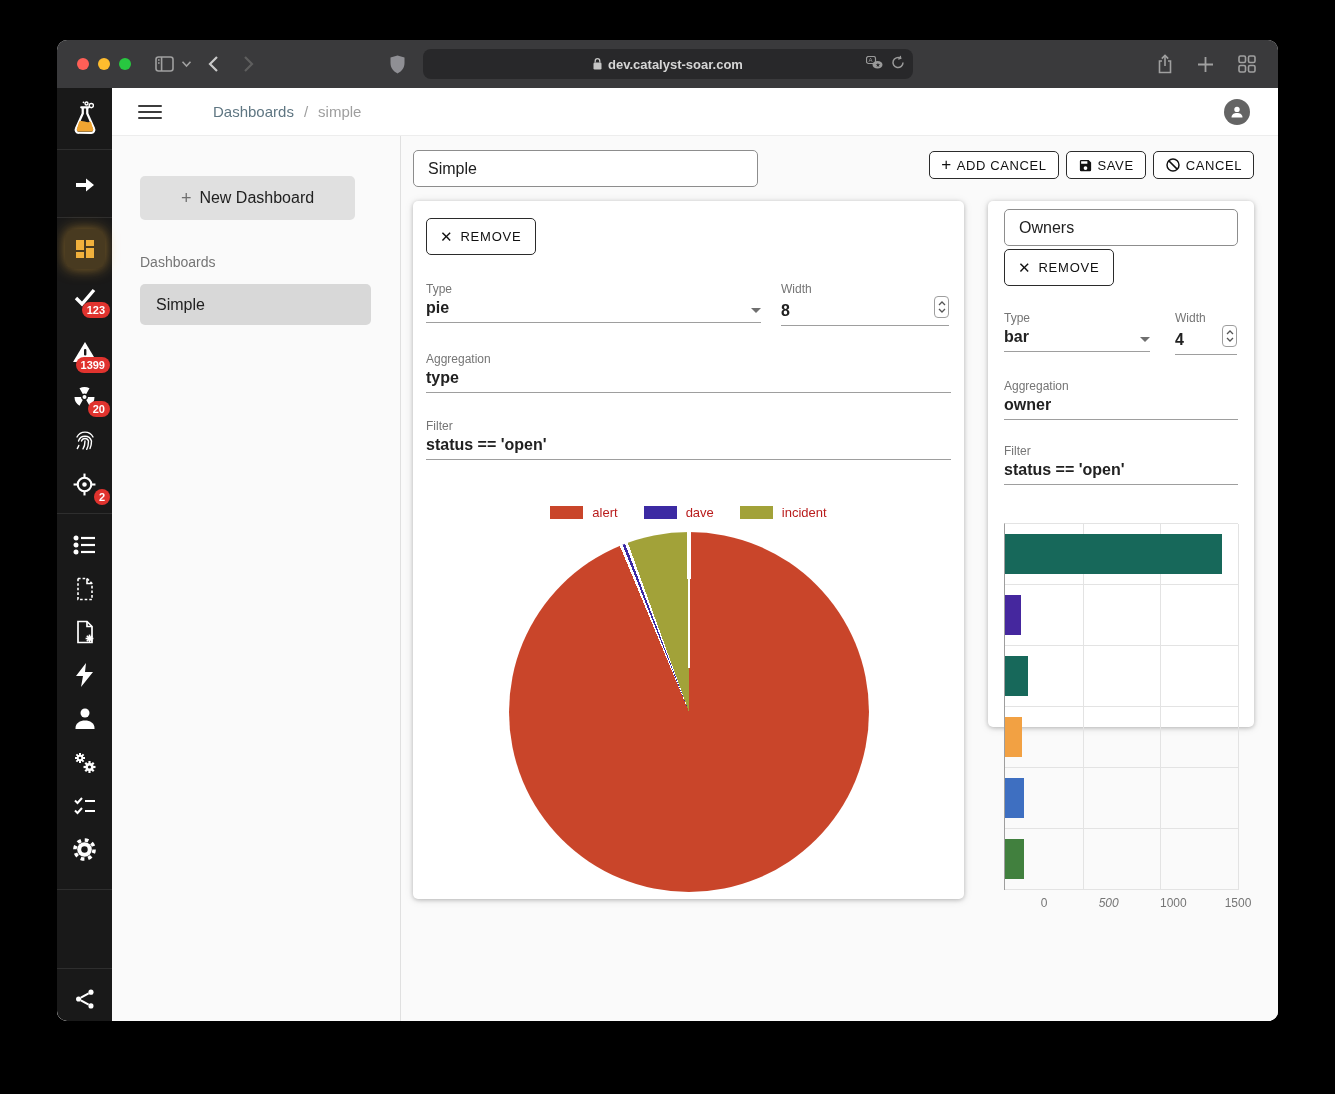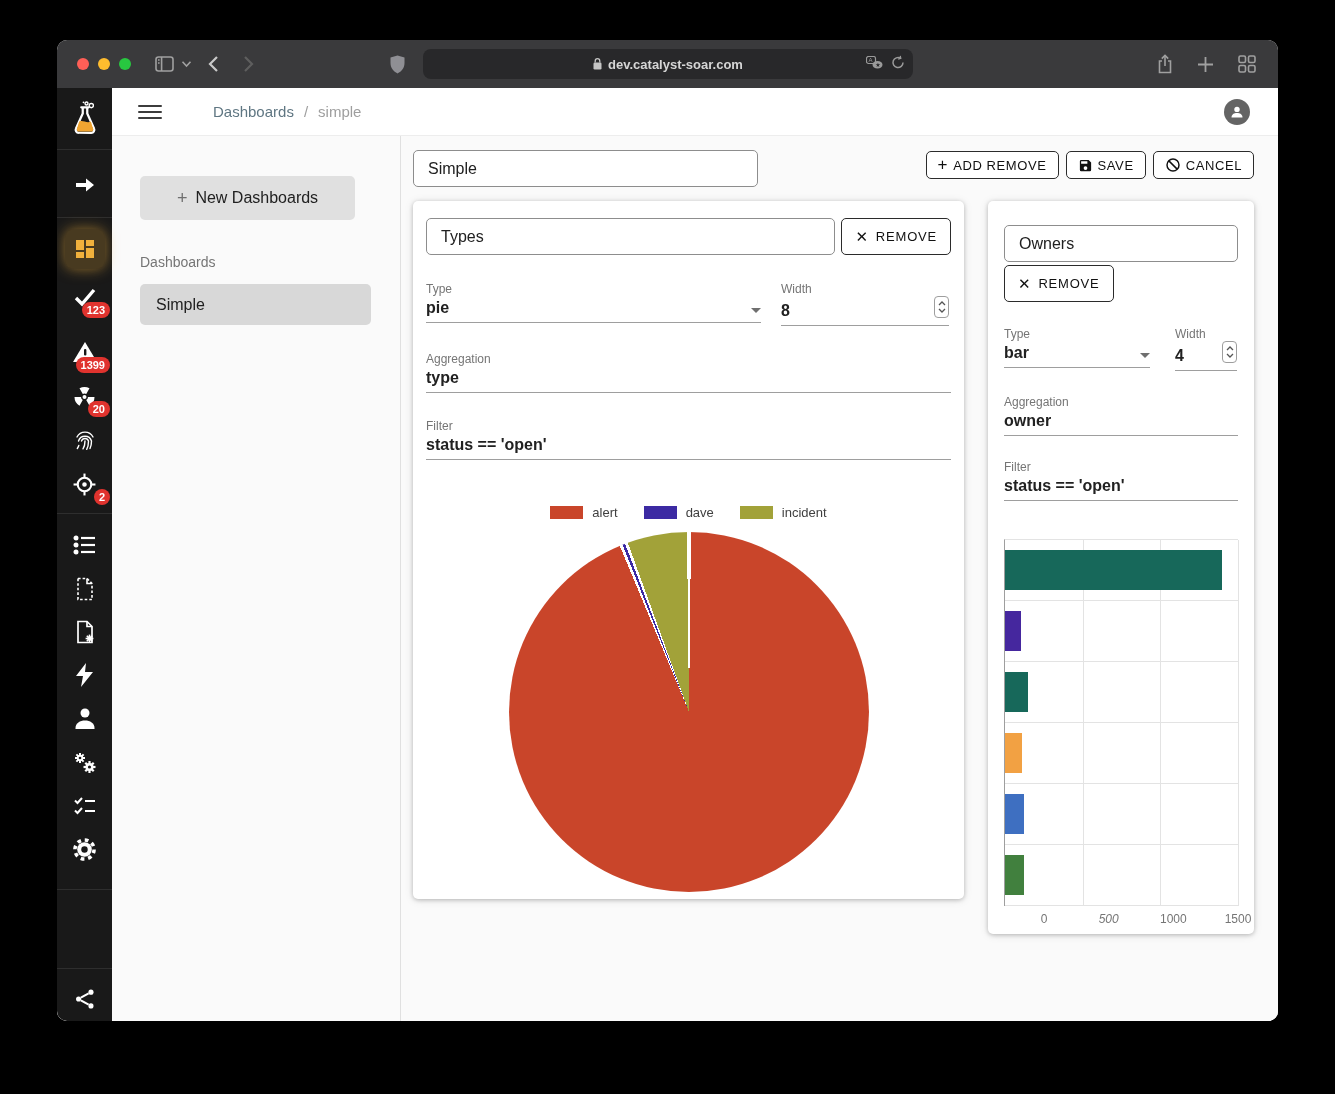--- a/index.html
+++ b/index.html
@@ -43,38 +43,38 @@
 
   .editor { flex:1; border-left:1px solid #e0e0e0; padding:14px 26px 0 12px; }
   .editor-top { display:flex; align-items:flex-start; justify-content:space-between; }
   .name-input { width:345px; height:37px; border:1px solid #8d8d8d; border-radius:5px; padding:0 14px; font-size:16px; color:#212121; background:#fff; font-family:inherit; outline:none; }
   .top-actions { display:flex; gap:7px; margin-top:1px; }
   .action-btn { height:28px; display:flex; align-items:center; gap:5px; background:#fff; border:1px solid #2b2b2b; border-radius:5px; padding:0 11px; font-size:13px; letter-spacing:.6px; color:#111; cursor:pointer; font-family:inherit; }
 
   .widgets-row { display:flex; gap:24px; margin-top:14px; align-items:flex-start; }
   .card { background:#fff; border-radius:5px; box-shadow:0 1px 4px rgba(0,0,0,.22), 0 1px 10px rgba(0,0,0,.1); }
   .card-types { width:551px; height:698px; padding:17px 13px; }
-  .card-owners { width:266px; height:733px; padding:24px 16px; }
+  .card-owners { width:266px; height:526px; padding:8px 16px; }
 
   .widget-input { height:37px; border:1px solid #8d8d8d; border-radius:5px; padding:0 14px; font-size:16px; color:#212121; background:#fff; font-family:inherit; outline:none; }
   .remove-btn { height:37px; display:flex; align-items:center; gap:7px; background:#fff; border:1px solid #2b2b2b; border-radius:5px; padding:0 13px; font-size:13px; letter-spacing:.8px; color:#111; cursor:pointer; font-family:inherit; }
 
   .field-label { font-size:12px; color:#757575; }
   .field-value { font-size:16px; color:#212121; margin-top:3px; }
   .u-line { border-bottom:1px solid #9e9e9e; padding-bottom:5px;font-weight:bold; }
   .select-field { display:flex; align-items:flex-end; justify-content:space-between; cursor:pointer; }
   .caret-down { width:0; height:0; border-left:5px solid transparent; border-right:5px solid transparent; border-top:5px solid #6f6f6f; margin-bottom:4px; }
   .num-field { display:flex; align-items:flex-end; justify-content:space-between; }
   .spinner { width:15px; height:22px; border:1px solid #9e9e9e; border-radius:4px; display:flex; flex-direction:column; align-items:center; justify-content:center; gap:2px; margin-bottom:2px; cursor:pointer; }
 
   
   .pie-legend { display:flex; justify-content:center; gap:26px; margin-top:45px; }
   .legend-item { display:flex; align-items:center; gap:9px; cursor:pointer; }
   .legend-swatch { width:33px; height:13px; display:inline-block; }
-  .legend-label { font-size:13px; color:#404040; }
+  .legend-label { font-size:13px; color:#b91c1c; }
   .pie { width:360px; height:360px; border-radius:50%; margin:12px auto 0 auto; }
 
   
   .bchart { display:flex; margin-top:38px; }
   .bchart-labels { width:40px; flex-shrink:0; }
   .bar-label { height:61px; display:flex; align-items:center; justify-content:flex-end; padding-right:7px; font-size:12px; color:#757575; }
   .bchart-plot { flex:1; position:relative; border-left:1px solid #9e9e9e; border-top:1px solid #e3e3e3; }
   .gridline { position:absolute; top:0; bottom:0; width:1px; background:#e3e3e3; }
   .bar-row { height:61px; border-bottom:1px solid #e3e3e3; position:relative; }
   .bar { position:absolute; left:0; top:10px; height:40px; }
@@ -356,35 +356,35 @@
               <path d="M2.5 13.5 c0-3 2.6-4.4 5.5-4.4 s5.5 1.4 5.5 4.4" fill="#fff"></path>
             </svg>
         </div>
       </div>
 
       <div class="content">
 
         <div class="left-panel">
           <button class="new-dash-btn">
             <span class="plus">+</span>
-            <span>New Dashboards</span>
+            <span>New Dashboard</span>
           </button>
           <div class="panel-section-label">Dashboards</div>
           <div class="dash-list-item">
             <span>Simple</span>
           </div>
         </div>
 
         <div class="editor">
           <div class="editor-top">
             <input class="name-input" value="Simple" style="">
             <div class="top-actions">
               <button class="action-btn">
                 <span style="font-size:17px;font-weight:400">+</span>
-                <span>ADD REMOVE</span>
+                <span>ADD CANCEL</span>
               </button>
               <button class="action-btn">
                 <svg width="15" height="15" viewBox="0 0 24 24">
                     <path fill-rule="evenodd" d="M17 3H5a2 2 0 0 0-2 2v14a2 2 0 0 0 2 2h14a2 2 0 0 0 2-2V7l-4-4zM12 19a3 3 0 1 1 0-6 3 3 0 0 1 0 6zm3-10H5V5h10v4z" fill="#111"></path>
                   </svg>
                 <span>SAVE</span>
               </button>
               <button class="action-btn">
                 <svg width="16" height="16" viewBox="0 0 24 24" fill="none" stroke="#111" stroke-width="2.2">
                     <circle cx="12" cy="12" r="9"></circle>
@@ -392,21 +392,20 @@
                   </svg>
                 <span>CANCEL</span>
               </button>
             </div>
           </div>
 
           <div class="widgets-row">
 
             <div class="card card-types">
               <div style="display:flex;gap:6px">
-                <input class="widget-input" style="flex: 1 1 0%;" value="Types">
                 <button class="remove-btn">
                   <span style="font-size:15px">✕</span>
                   <span>REMOVE</span>
                 </button>
               </div>
               <div style="display:flex;margin-top:27px">
                 <div style="width:335px">
                   <div class="field-label">Type</div>
                   <div class="select-field u-line">
                     <span class="field-value">pie</span>

